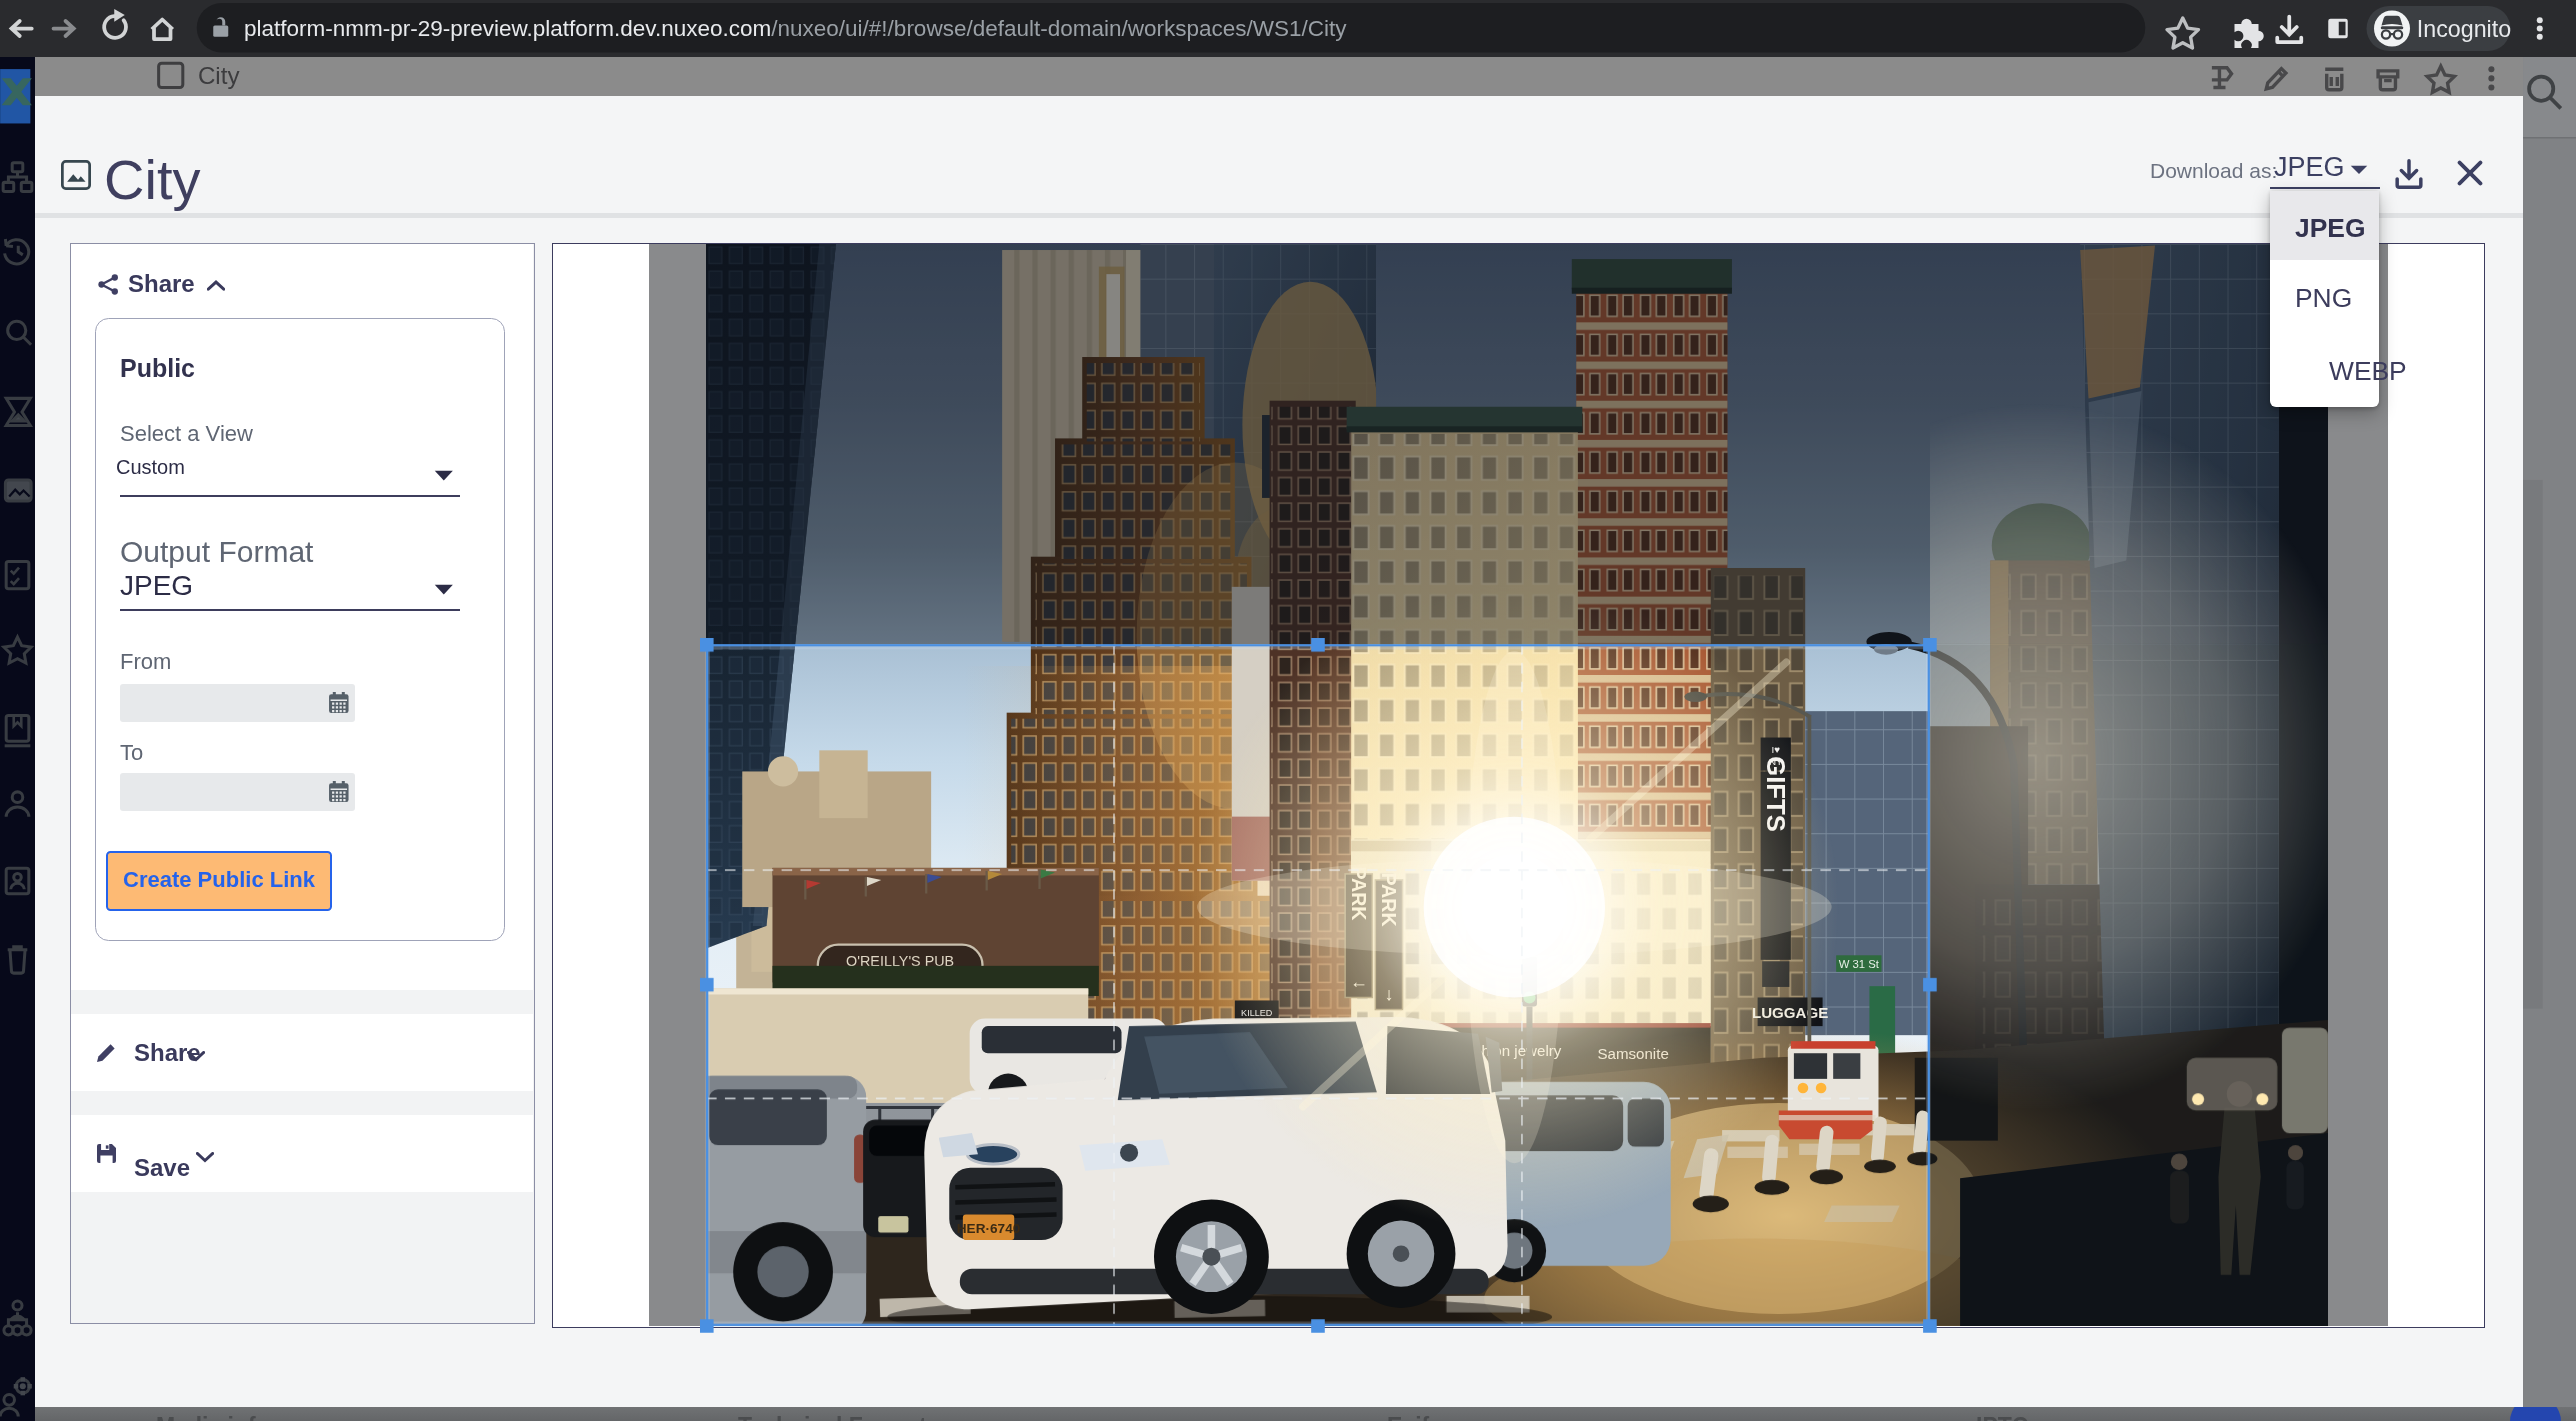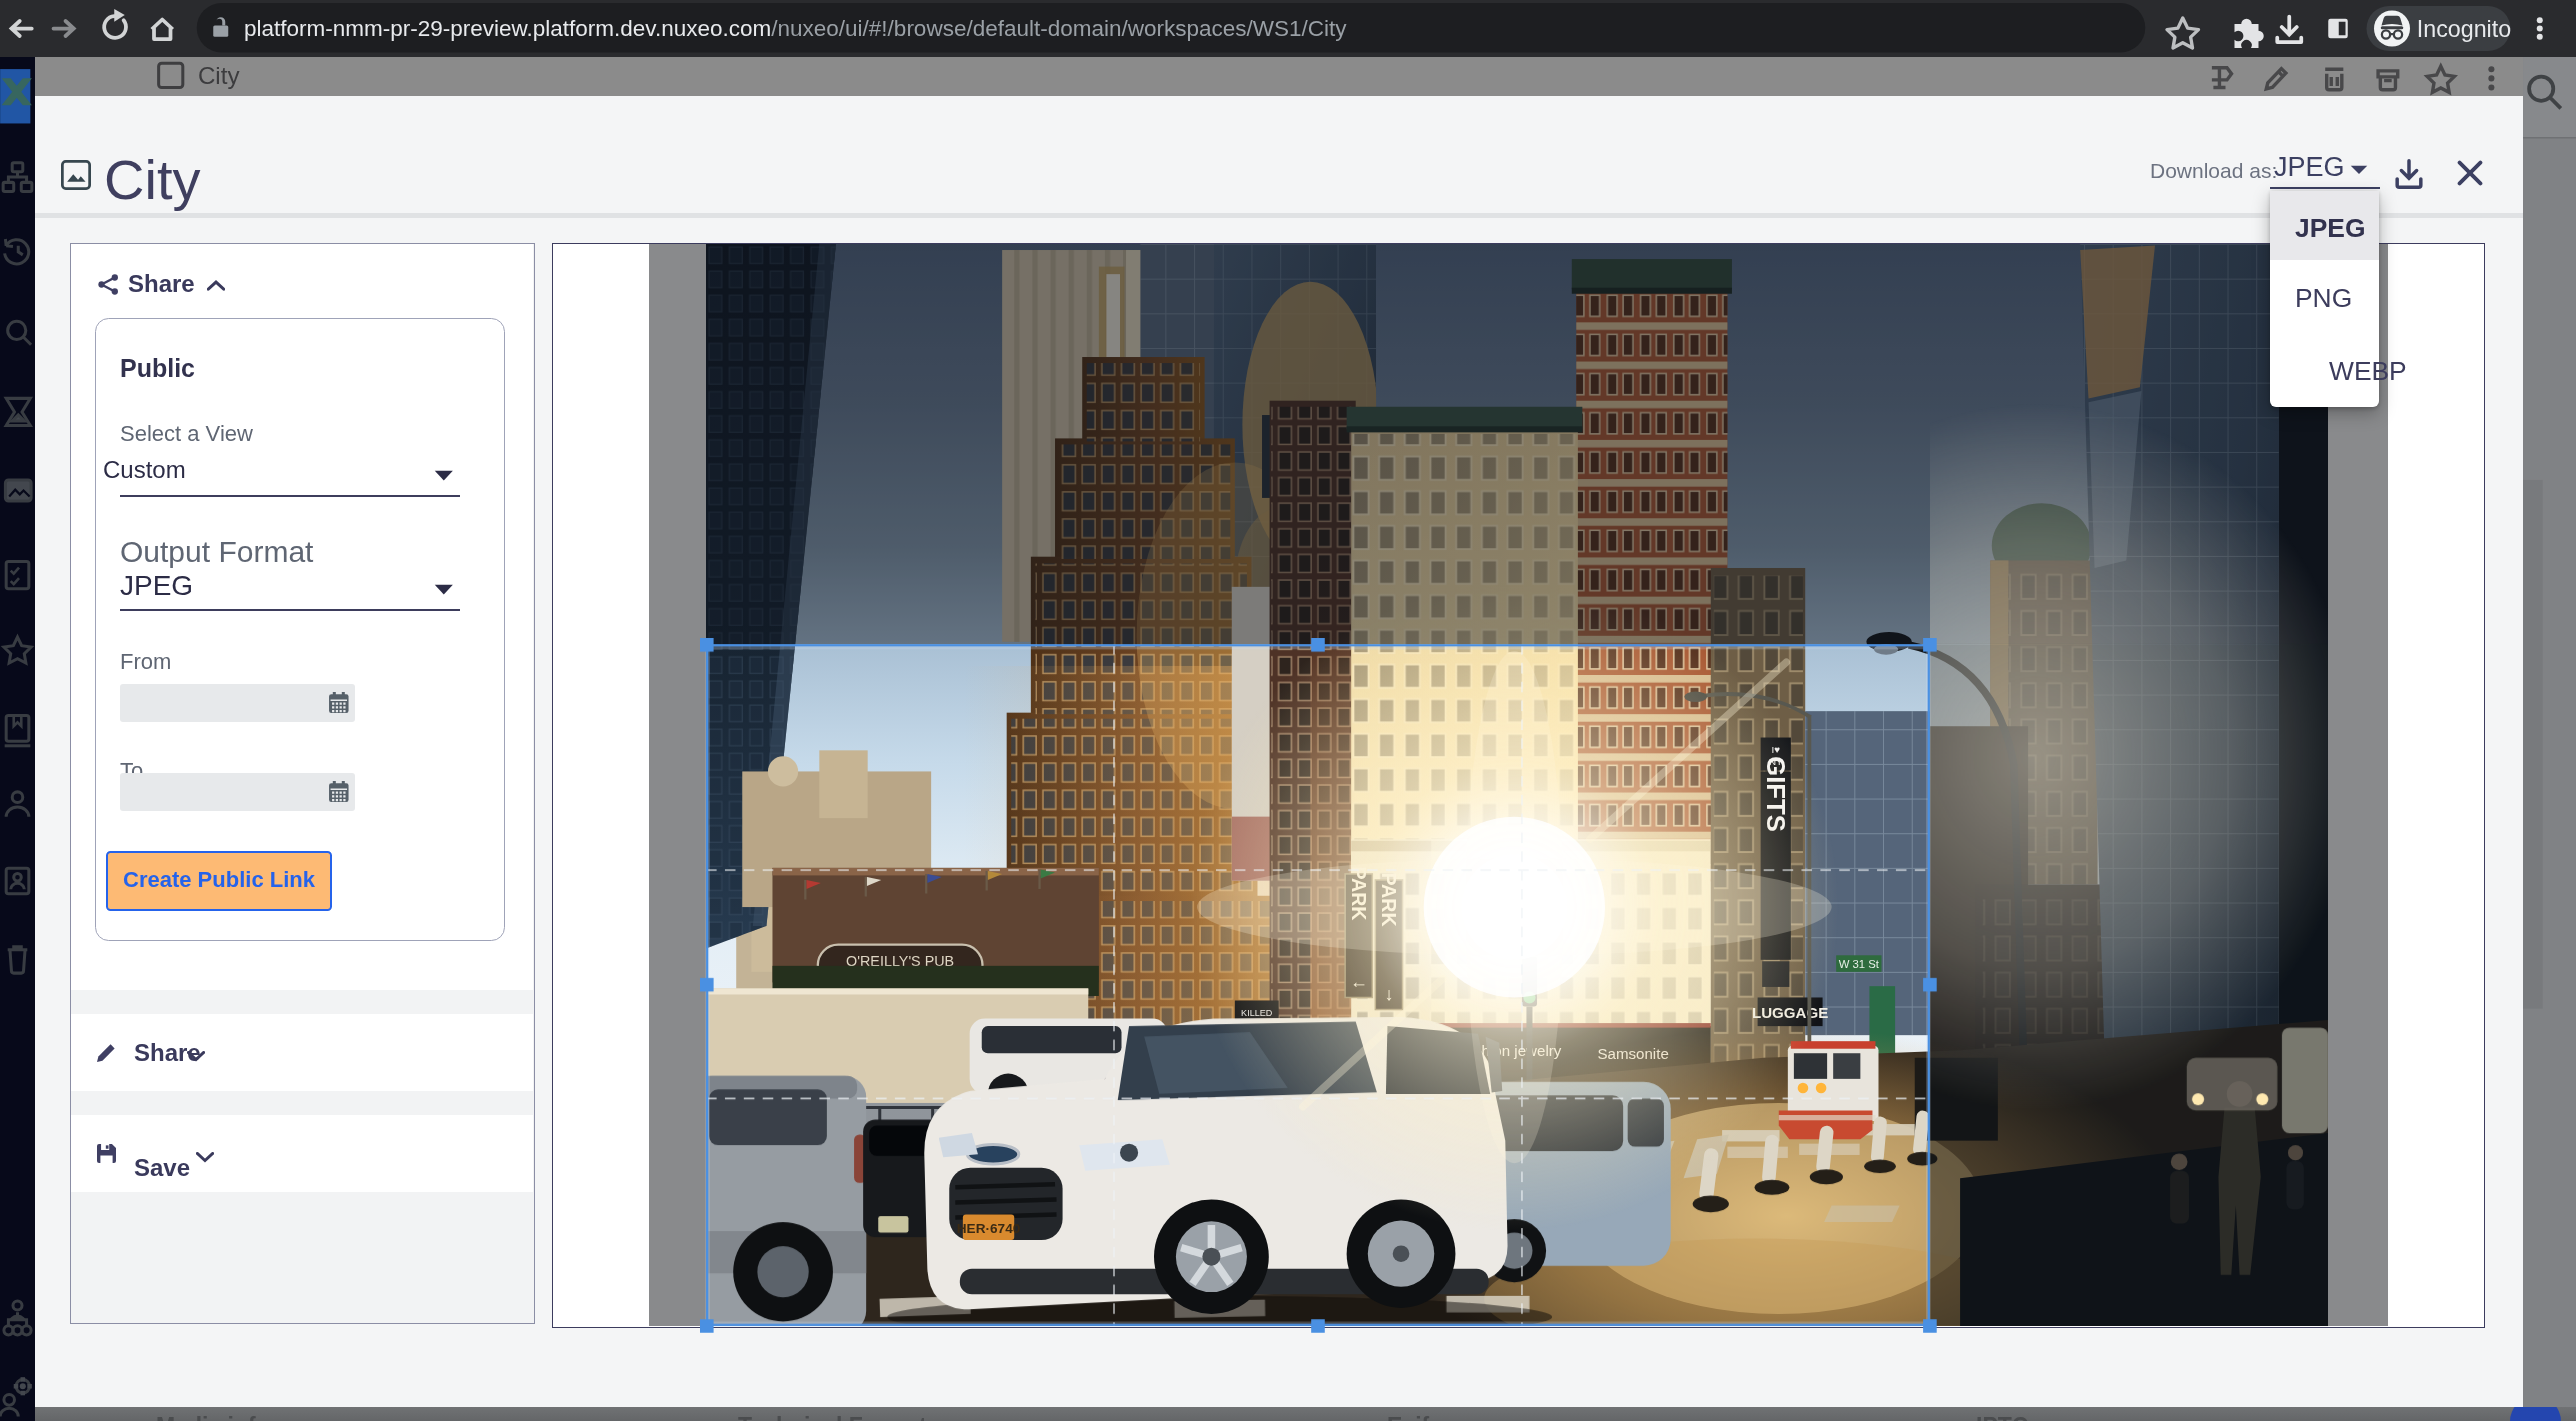--- a/index.html
+++ b/index.html
@@ -243,21 +243,21 @@
         </g>
       </svg>
       <div class="abs" style="left:57px;top:26px;font-size:24px;font-weight:bold;color:#3a3a5c;">Share</div>
       <svg class="abs" style="left:136px;top:36px;" width="18" height="10.6" viewBox="0 0 28 16">
           <path d="M2 14 L14 3 L26 14" fill="none" stroke="#3a3a5c" stroke-width="4.5" stroke-linecap="round"></path>
         </svg>
 
       <div class="abs" style="left:24px;top:74px;width:410px;height:623px;border:1.5px solid #9fa3b8;border-radius:13.6px;background:#fff;"></div>
       <div class="abs" style="left:49px;top:110px;font-size:25px;font-weight:bold;color:#32324e;">Public</div>
       <div class="abs" style="left:49px;top:177px;font-size:22px;color:#5f6673;">Select a View</div>
-      <div class="abs" style="left:32px;top:212px;font-size:24px;color:#2c2c46;">Custom</div>
+      <div class="abs" style="left:45px;top:212px;font-size:20px;color:#2c2c46;">Custom</div>
       <svg class="abs" style="left:363px;top:226px;" width="19.6" height="11.3" viewBox="0 0 26 15">
           <path d="M1 1 L13 14 L25 1 z" fill="#2c2c46"></path>
         </svg>
       <div class="abs" style="left:49px;top:251px;width:340px;height:2.3px;background:#3d3d5c;"></div>
       <div class="abs" style="left:49px;top:291px;font-size:30px;color:#5f6673;">Output Format</div>
       <div class="abs" style="left:49px;top:326px;font-size:28px;color:#2c2c46;">JPEG</div>
       <svg class="abs" style="left:363px;top:340px;" width="19.6" height="11.3" viewBox="0 0 26 15">
           <path d="M1 1 L13 14 L25 1 z" fill="#2c2c46"></path>
         </svg>
       <div class="abs" style="left:49px;top:365px;width:340px;height:2.3px;background:#3d3d5c;"></div>
@@ -279,21 +279,21 @@
                 <rect x="14" y="19" width="3" height="3"></rect>
                 <rect x="19" y="19" width="3" height="3"></rect>
               <rect x="4" y="24" width="3" height="3"></rect>
                 <rect x="9" y="24" width="3" height="3"></rect>
                 <rect x="14" y="24" width="3" height="3"></rect>
                 <rect x="19" y="24" width="3" height="3"></rect>
             </g>
           </g>
         </svg>
       </div>
-      <div class="abs" style="left:49px;top:514px;font-size:22px;color:#5f6673;">To</div>
+      <div class="abs" style="left:49px;top:496px;font-size:22px;color:#5f6673;">To</div>
       <div class="abs" style="left:49px;top:529px;width:235px;height:38px;background:#e7e9eb;border-radius:3px;">
         <svg class="abs" style="left:209px;top:8.3px;" width="19.6" height="21" viewBox="0 0 26 28">
           <g fill="#566069">
             <rect x="0" y="3" width="26" height="25" rx="3"></rect>
             <rect x="5" y="0" width="4" height="7"></rect>
               <rect x="17" y="0" width="4" height="7"></rect>
             <rect x="2" y="10" width="22" height="2" fill="#e7e9eb"></rect>
             <g fill="#e7e9eb">
               <rect x="4" y="14" width="3" height="3"></rect>
                 <rect x="9" y="14" width="3" height="3"></rect>

